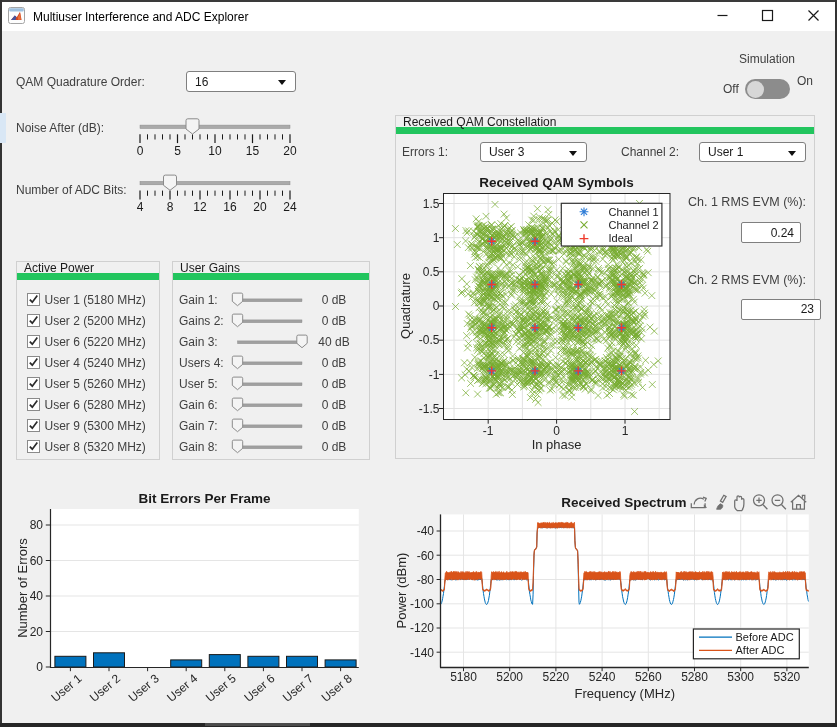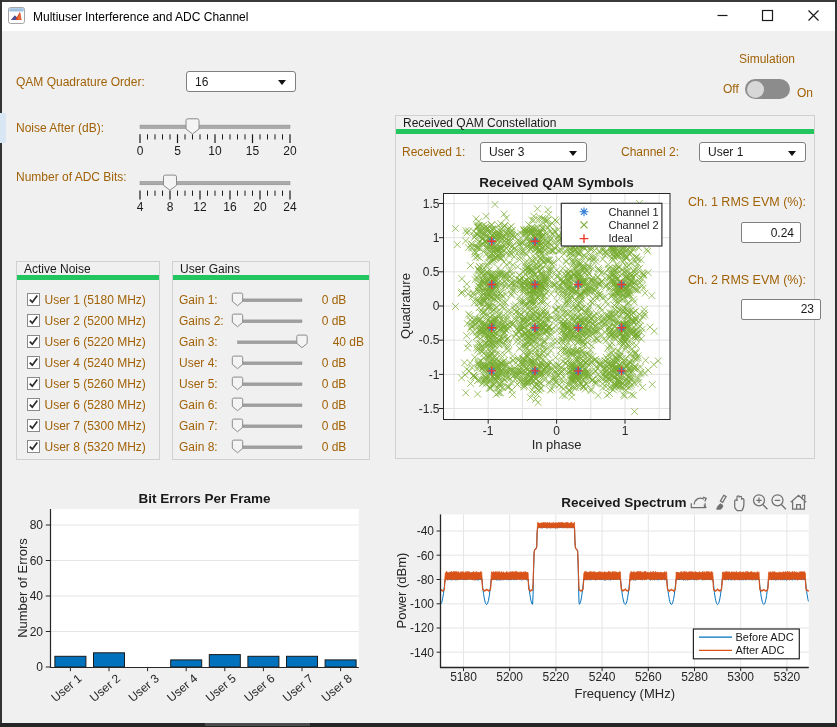--- a/index.html
+++ b/index.html
@@ -1,53 +1,53 @@
 <!DOCTYPE html>
 <html><head><meta charset="utf-8"><style>
 *{margin:0;padding:0;box-sizing:border-box}
 body{width:837px;height:727px;font-family:"Liberation Sans",sans-serif;position:relative;background:#f0f0f0;overflow:hidden}
 .abs{position:absolute}
-.lbl{position:absolute;font-size:12px;color:#a16207;white-space:nowrap}
+.lbl{position:absolute;font-size:12px;color:#404040;white-space:nowrap}
 .dd{position:absolute;background:#fff;border:1px solid #7f7f7f;border-radius:3px;font-size:12px;color:#1a1a1a;display:flex;align-items:center;padding-left:8px}
 .dd .tri{position:absolute;width:0;height:0;border-left:4.5px solid transparent;border-right:4.5px solid transparent;border-top:5.5px solid #111}
 .panel{position:absolute;border:1px solid #d0d0d0;background:#f0f0f0}
-.ptitle{height:18px;border-bottom:5px solid #22c55e;font-size:12px;color:#1a1a1a;padding-left:7px;display:flex;align-items:center}
+.ptitle{height:18px;border-bottom:7px solid #22c55e;font-size:12px;color:#1a1a1a;padding-left:7px;display:flex;align-items:center}
 .cb{position:absolute;width:13px;height:13px;background:#fff;border:1px solid #8a8a8a}
 .field{position:absolute;background:#fff;border:1px solid #7f7f7f;border-radius:2px;font-size:12px;color:#1a1a1a;display:flex;align-items:center;justify-content:flex-end;padding-right:6px}
 </style></head><body>
 <div class="abs" style="left:0;top:0;width:837px;height:727px;background:#f0f0f0"></div>
 <div class="abs" style="left:2px;top:1px;width:833px;height:30px;background:#fff"></div>
 <div class="abs" style="left:0;top:0;width:837px;height:1.5px;background:#3a3a3a"></div>
 <div class="abs" style="left:0;top:0;width:2px;height:727px;background:#333"></div>
 <div class="abs" style="left:835px;top:0;width:2px;height:727px;background:#333"></div>
 <div class="abs" style="left:0;top:722.5px;width:837px;height:4.5px;background:#262626"></div>
 <div class="abs" style="left:205px;top:723px;width:105px;height:3px;background:#4c4c4c"></div>
 <div class="abs" style="left:0;top:113px;width:6px;height:30px;background:#d9e7f5"></div>
 <svg class="abs" style="left:8px;top:7px" width="17" height="17" viewBox="0 0 17 17">
 <rect x="0.5" y="0.5" width="16" height="16" rx="2" fill="#fdfdfd" stroke="#a5a5a5"></rect>
 <rect x="1.3" y="1.3" width="14.4" height="3.2" rx="1" fill="#9ec1e0"></rect>
 <path d="M3 13 L6.8 8.6 L8.8 10.2 L12 4.8 L13.6 13 Z" fill="#d0431f"></path>
 <path d="M3 13 L6.8 8.6 L8.3 9.8 L7.6 13 Z" fill="#44549f"></path>
 <path d="M9.6 10.8 L12.1 6 L13 12.6 L10.4 13 Z" fill="#e8703a"></path>
 </svg>
-<div class="lbl" style="left:33px;top:9.5px;font-size:12px;color:#000">Multiuser Interference and ADC Channel</div>
+<div class="lbl" style="left:33px;top:9.5px;font-size:12px;color:#000">Multiuser Interference and ADC Explorer</div>
 <svg class="abs" style="left:710px;top:5px" width="115" height="22" viewBox="0 0 115 22">
 <line x1="7.5" y1="10.5" x2="17.5" y2="10.5" stroke="#1a1a1a" stroke-width="1.2"></line>
 <rect x="52.5" y="5.5" width="10" height="10" fill="none" stroke="#1a1a1a" stroke-width="1.2"></rect>
 <path d="M98.5 5.5 L108.5 15.5 M108.5 5.5 L98.5 15.5" stroke="#1a1a1a" stroke-width="1.2"></path>
 </svg>
 <div class="lbl" style="left:16px;top:74.5px">QAM Quadrature Order:</div>
 <div class="dd" style="left:186px;top:71px;width:110px;height:21px">16<span class="tri" style="right:9px;top:8px"></span></div>
 <div class="lbl" style="left:739px;top:51.5px">Simulation</div>
 <div class="lbl" style="left:723px;top:82px">Off</div>
-<div class="lbl" style="left:797px;top:86px">On</div>
+<div class="lbl" style="left:797px;top:74px">On</div>
 <div class="abs" style="left:745px;top:79px;width:45px;height:20px;background:#8c8c8c;border-radius:10px"></div>
 <div class="abs" style="left:746.5px;top:80.5px;width:17px;height:17px;background:#d7d7d7;border-radius:9px"></div>
 <div class="lbl" style="left:16px;top:120.5px">Noise After (dB):</div>
-<div class="lbl" style="left:16px;top:170px">Number of ADC Bits:</div>
+<div class="lbl" style="left:16px;top:183px">Number of ADC Bits:</div>
 
 <svg class="abs" style="left:0;top:0" width="837" height="727" viewBox="0 0 837 727">
     <rect x="140" y="125.1" width="150" height="3.4" fill="#aaaaaa" stroke="#8c8c8c" stroke-width="0.5"></rect>
     <line x1="140" y1="134.3" x2="140" y2="143.1" stroke="#1a1a1a" stroke-width="1.2"></line>
     <line x1="147.5" y1="134.3" x2="147.5" y2="139.5" stroke="#1a1a1a" stroke-width="1"></line>
     <line x1="155" y1="134.3" x2="155" y2="139.5" stroke="#1a1a1a" stroke-width="1"></line>
     <line x1="162.5" y1="134.3" x2="162.5" y2="139.5" stroke="#1a1a1a" stroke-width="1"></line>
     <line x1="170" y1="134.3" x2="170" y2="139.5" stroke="#1a1a1a" stroke-width="1"></line>
     <line x1="177.5" y1="134.3" x2="177.5" y2="143.1" stroke="#1a1a1a" stroke-width="1.2"></line>
     <line x1="185" y1="134.3" x2="185" y2="139.5" stroke="#1a1a1a" stroke-width="1"></line>
@@ -95,21 +95,21 @@
     <line x1="290" y1="190.6" x2="290" y2="199.4" stroke="#1a1a1a" stroke-width="1.2"></line>
     <text x="140" y="211.4" text-anchor="middle" font-size="12" fill="#1a1a1a">4</text>
     <text x="170" y="211.4" text-anchor="middle" font-size="12" fill="#1a1a1a">8</text>
     <text x="200" y="211.4" text-anchor="middle" font-size="12" fill="#1a1a1a">12</text>
     <text x="230" y="211.4" text-anchor="middle" font-size="12" fill="#1a1a1a">16</text>
     <text x="260" y="211.4" text-anchor="middle" font-size="12" fill="#1a1a1a">20</text>
     <text x="290" y="211.4" text-anchor="middle" font-size="12" fill="#1a1a1a">24</text>
     <path d="M163.5 176.9 Q163.5 175.1 165.3 175.1 L174.7 175.1 Q176.5 175.1 176.5 176.9 L176.5 185.3 L170 190.3 L163.5 185.3 Z" fill="#f4f4f4" stroke="#8a8a8a" stroke-width="1"></path>
   </svg>
 <div class="panel" style="left:16px;top:261px;width:144px;height:199px">
-    <div class="ptitle">Active Noise</div>
+    <div class="ptitle">Active Power</div>
   </div>
 <div class="cb" style="left:27px;top:293px">
     <svg width="11" height="11" viewBox="0 0 11 11" style="position:absolute;left:0;top:0">
       <path d="M1.8 5.6 L4.3 8.2 L9.3 1.6" fill="none" stroke="#2b2b2b" stroke-width="1.7"></path>
     </svg>
   </div>
 <div class="lbl" style="left:44.5px;top:292.5px">User 1 (5180 MHz)</div>
 <div class="cb" style="left:27px;top:314px">
     <svg width="11" height="11" viewBox="0 0 11 11" style="position:absolute;left:0;top:0">
       <path d="M1.8 5.6 L4.3 8.2 L9.3 1.6" fill="none" stroke="#2b2b2b" stroke-width="1.7"></path>
@@ -138,37 +138,37 @@
     <svg width="11" height="11" viewBox="0 0 11 11" style="position:absolute;left:0;top:0">
       <path d="M1.8 5.6 L4.3 8.2 L9.3 1.6" fill="none" stroke="#2b2b2b" stroke-width="1.7"></path>
     </svg>
   </div>
 <div class="lbl" style="left:44.5px;top:397.5px">User 6 (5280 MHz)</div>
 <div class="cb" style="left:27px;top:419px">
     <svg width="11" height="11" viewBox="0 0 11 11" style="position:absolute;left:0;top:0">
       <path d="M1.8 5.6 L4.3 8.2 L9.3 1.6" fill="none" stroke="#2b2b2b" stroke-width="1.7"></path>
     </svg>
   </div>
-<div class="lbl" style="left:44.5px;top:418.5px">User 7 (5300 MHz)</div>
+<div class="lbl" style="left:44.5px;top:418.5px">User 9 (5300 MHz)</div>
 <div class="cb" style="left:27px;top:440px">
     <svg width="11" height="11" viewBox="0 0 11 11" style="position:absolute;left:0;top:0">
       <path d="M1.8 5.6 L4.3 8.2 L9.3 1.6" fill="none" stroke="#2b2b2b" stroke-width="1.7"></path>
     </svg>
   </div>
 <div class="lbl" style="left:44.5px;top:439.5px">User 8 (5320 MHz)</div>
 <div class="panel" style="left:172px;top:261px;width:198px;height:199px">
     <div class="ptitle">User Gains</div>
   </div>
 <div class="lbl" style="left:179px;top:292.5px">Gain 1:</div>
 <div class="lbl" style="left:304px;top:292.5px;width:60px;text-align:center">0 dB</div>
 <div class="lbl" style="left:179px;top:313.5px">Gains 2:</div>
 <div class="lbl" style="left:304px;top:313.5px;width:60px;text-align:center">0 dB</div>
 <div class="lbl" style="left:179px;top:334.5px">Gain 3:</div>
-<div class="lbl" style="left:304px;top:334.5px;width:60px;text-align:right">40 dB</div>
-<div class="lbl" style="left:179px;top:355.5px">User 4:</div>
+<div class="lbl" style="left:304px;top:334.5px;width:60px;text-align:center">40 dB</div>
+<div class="lbl" style="left:179px;top:355.5px">Users 4:</div>
 <div class="lbl" style="left:304px;top:355.5px;width:60px;text-align:center">0 dB</div>
 <div class="lbl" style="left:179px;top:376.5px">User 5:</div>
 <div class="lbl" style="left:304px;top:376.5px;width:60px;text-align:center">0 dB</div>
 <div class="lbl" style="left:179px;top:397.5px">Gain 6:</div>
 <div class="lbl" style="left:304px;top:397.5px;width:60px;text-align:center">0 dB</div>
 <div class="lbl" style="left:179px;top:418.5px">Gain 7:</div>
 <div class="lbl" style="left:304px;top:418.5px;width:60px;text-align:center">0 dB</div>
 <div class="lbl" style="left:179px;top:439.5px">Gain 8:</div>
 <div class="lbl" style="left:304px;top:439.5px;width:60px;text-align:center">0 dB</div>
 <svg class="abs" style="left:0;top:0" width="837" height="727" viewBox="0 0 837 727">
@@ -185,21 +185,21 @@
     <rect x="237.5" y="403.9" width="64.5" height="2.8" fill="#a0a0a0" stroke="#858585" stroke-width="0.4"></rect>
     <path d="M232.3 399.6 Q232.3 398.1 233.7 398.1 L241.3 398.1 Q242.7 398.1 242.7 399.6 L242.7 406.3 L237.5 410.7 L232.3 406.3 Z" fill="#f4f4f4" stroke="#8a8a8a" stroke-width="1"></path>
     <rect x="237.5" y="424.9" width="64.5" height="2.8" fill="#a0a0a0" stroke="#858585" stroke-width="0.4"></rect>
     <path d="M232.3 420.6 Q232.3 419.1 233.7 419.1 L241.3 419.1 Q242.7 419.1 242.7 420.6 L242.7 427.3 L237.5 431.7 L232.3 427.3 Z" fill="#f4f4f4" stroke="#8a8a8a" stroke-width="1"></path>
     <rect x="237.5" y="445.9" width="64.5" height="2.8" fill="#a0a0a0" stroke="#858585" stroke-width="0.4"></rect>
     <path d="M232.3 441.6 Q232.3 440.1 233.7 440.1 L241.3 440.1 Q242.7 440.1 242.7 441.6 L242.7 448.3 L237.5 452.7 L232.3 448.3 Z" fill="#f4f4f4" stroke="#8a8a8a" stroke-width="1"></path>
   </svg>
 <div class="panel" style="left:395px;top:115px;width:420px;height:344px">
     <div class="ptitle">Received QAM Constellation</div>
   </div>
-<div class="lbl" style="left:402px;top:145px">Received 1:</div>
+<div class="lbl" style="left:402px;top:145px">Errors 1:</div>
 <div class="dd" style="left:480px;top:142px;width:107px;height:20px">User 3<span class="tri" style="right:9px;top:7.5px"></span></div>
 <div class="lbl" style="left:621px;top:145px">Channel 2:</div>
 <div class="dd" style="left:699px;top:142px;width:107px;height:20px">User 1<span class="tri" style="right:9px;top:7.5px"></span></div>
 <div class="lbl" style="left:688px;top:195px;width:116px;text-align:right;font-size:12.5px">Ch. 1 RMS EVM (%):</div>
 <div class="field" style="left:741px;top:222px;width:60px;height:21px">0.24</div>
 <div class="lbl" style="left:688px;top:272.5px;width:116px;text-align:right;font-size:12.5px">Ch. 2 RMS EVM (%):</div>
 <div class="field" style="left:741px;top:298.5px;width:80px;height:21px">23</div>
 
 <svg class="abs" style="left:0;top:0" width="837" height="727" viewBox="0 0 837 727">
     <defs>

